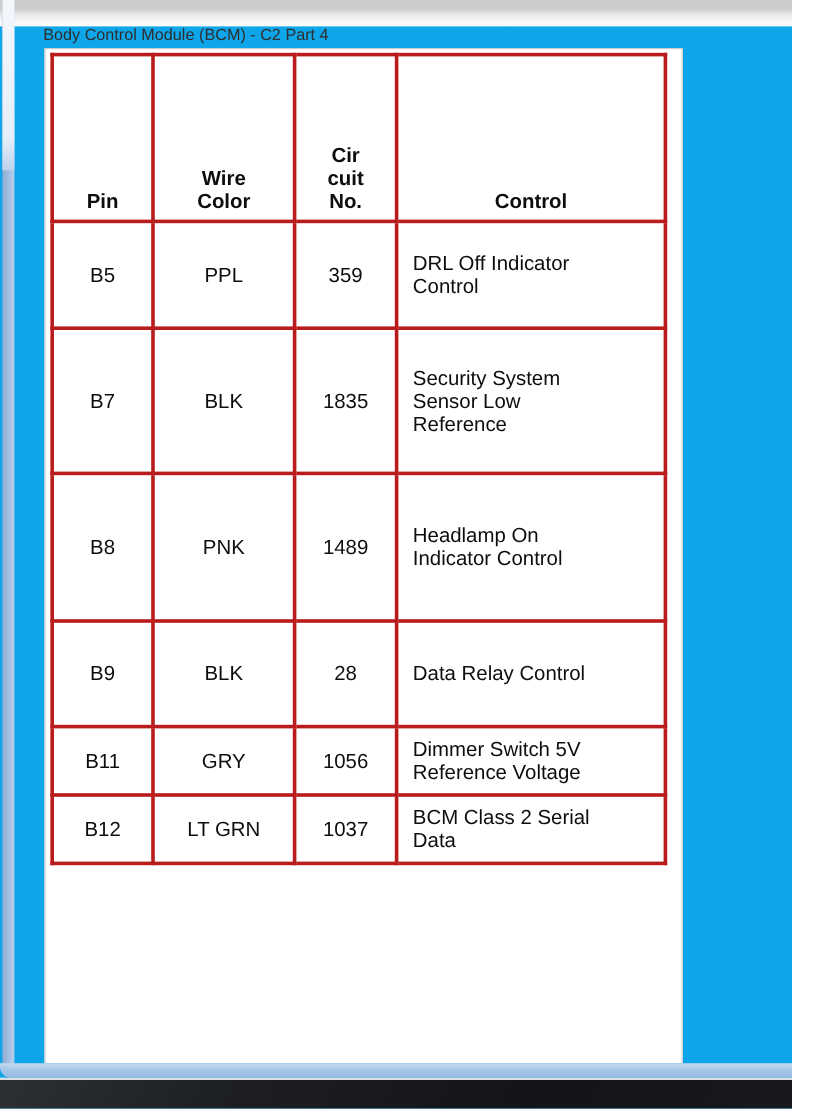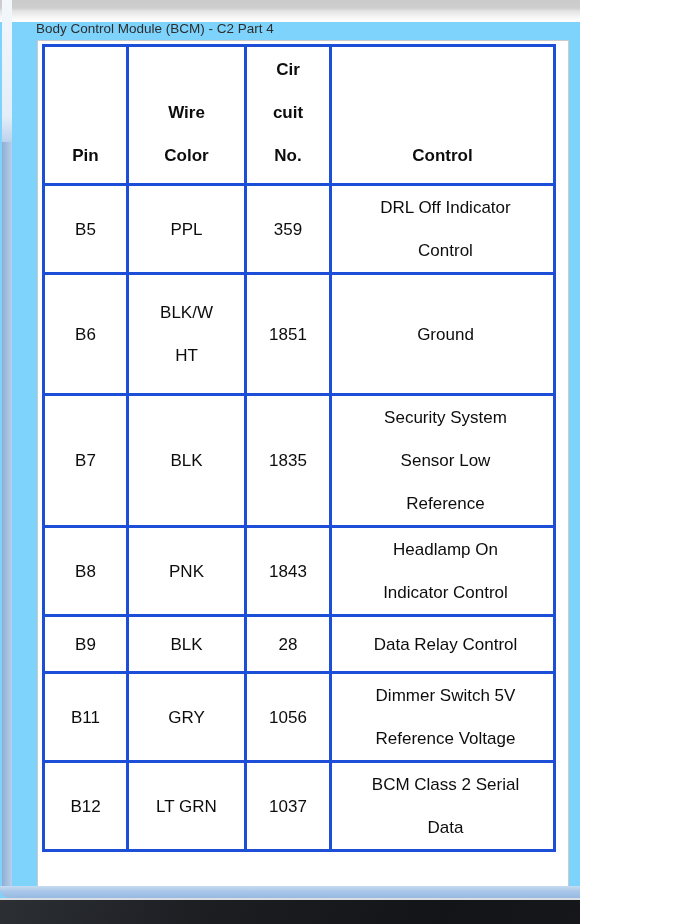--- a/index.html
+++ b/index.html
@@ -1,18 +1,18 @@
 <!DOCTYPE html>
 <html><head>
 <meta charset="utf-8">
 <style>
   html,body{margin:0;padding:0;background:#fff;}
   .screen{
-    position:relative;width:580px;height:924px;overflow:hidden;
-    background:#7dd3fc;font-family:"Liberation Sans",sans-serif;
+    position:relative;width:660px;height:924px;overflow:hidden;
+    background:#0ea5e9;font-family:"Liberation Sans",sans-serif;
   }
   
   .topbar{
     position:absolute;left:0;top:0;width:680px;height:22px;
     background:linear-gradient(to bottom,#cbcbcb 0px,#cecece 8px,#e3e3e3 11px,#f5f5f5 17px,#ffffff 22px);
   }
   
   .content{position:absolute;left:0;top:0;width:680px;height:886px;overflow:hidden;}
   .page-title{
     position:absolute;left:36px;top:21px;
@@ -21,26 +21,26 @@
   .table-outline{
     position:absolute;left:37px;top:40px;width:530px;height:846px;
     border:1px solid #cbcbcb;border-bottom:none;background:#ffffff;
   }
   table.pinout{
     position:absolute;left:4px;top:3px;
     border-collapse:collapse;table-layout:fixed;width:511px;
     color:#0d0d0d;
   }
   table.pinout th,table.pinout td{
-    border:3px solid #1d4ed8;white-space:pre-line;overflow:hidden;
-    font-size:17px;line-height:43px;padding:0;text-align:center;
+    border:3px solid #b91c1c;white-space:pre-line;overflow:hidden;
+    font-size:17px;line-height:19px;padding:0;text-align:center;
   }
   table.pinout th{font-weight:bold;vertical-align:bottom;padding-bottom:6px;}
   table.pinout td{vertical-align:middle;}
-  table.pinout td.fn{text-align:center;padding-left:12px;padding-right:6px;}
+  table.pinout td.fn{text-align:left;padding-left:12px;padding-right:6px;}
   thead tr{height:139px;}
   tbody tr:nth-child(1){height:89px;margin-top:26px;}
   tbody tr:nth-child(2){height:121px;}
   tbody tr:nth-child(3){height:123px;}
   tbody tr:nth-child(4){height:88px;}
   tbody tr:nth-child(5){height:57px;}
   tbody tr:nth-child(6){height:57px;}
   tbody tr:nth-child(7){height:88px;}
   tbody tr:nth-child(8){height:100px;}
   
@@ -98,38 +98,31 @@
         </thead>
         <tbody>
             <tr>
               <td>B5</td>
               <td>PPL</td>
               <td>359</td>
               <td class="fn">DRL Off Indicator
 Control</td>
             </tr>
             <tr>
-              <td>B6</td>
-              <td>BLK/W
-HT</td>
-              <td>1851</td>
-              <td class="fn">Ground</td>
-            </tr>
-            <tr>
               <td>B7</td>
               <td>BLK</td>
               <td>1835</td>
               <td class="fn">Security System
 Sensor Low
 Reference</td>
             </tr>
             <tr>
               <td>B8</td>
               <td>PNK</td>
-              <td>1843</td>
+              <td>1489</td>
               <td class="fn">Headlamp On
 Indicator Control</td>
             </tr>
             <tr>
               <td>B9</td>
               <td>BLK</td>
               <td>28</td>
               <td class="fn">Data Relay Control</td>
             </tr>
             <tr>

